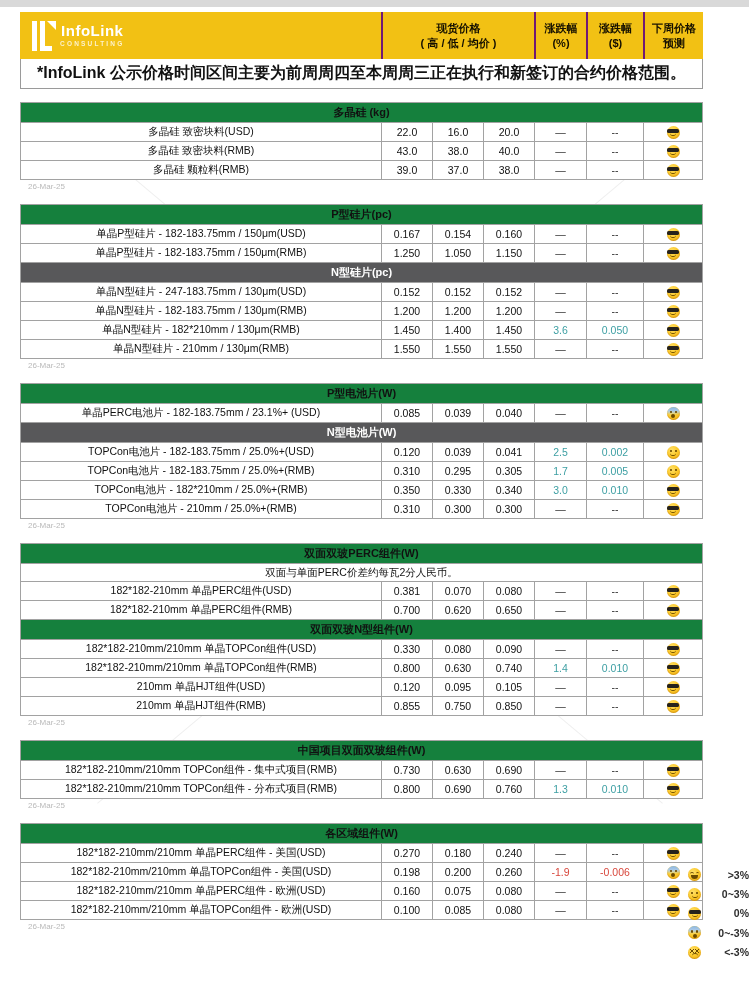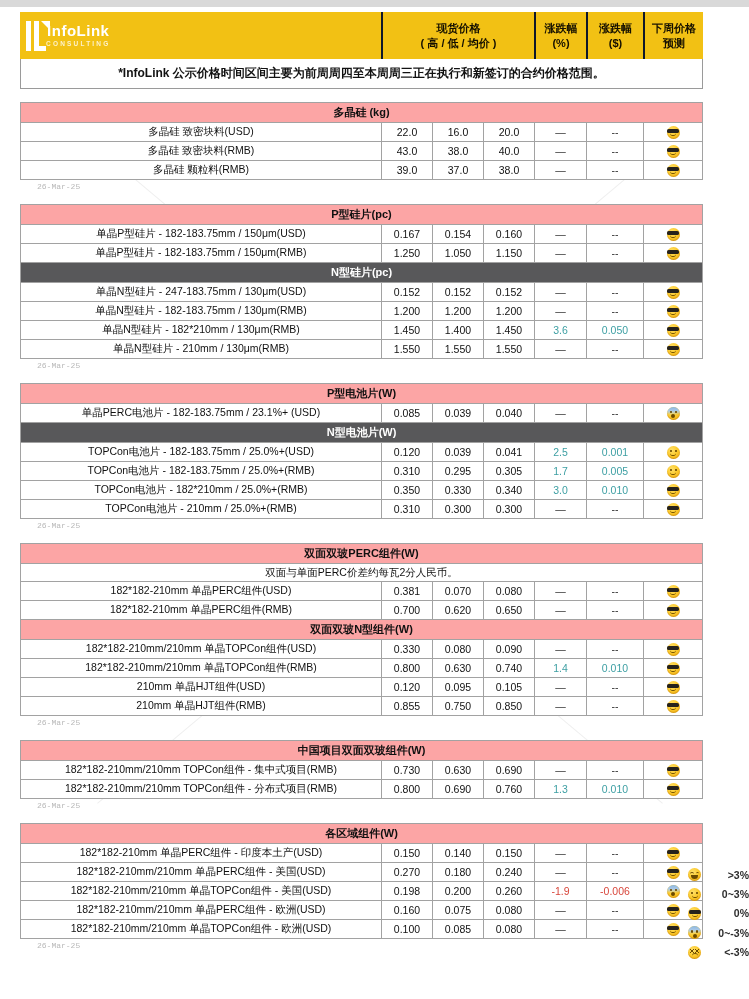--- a/index.html
+++ b/index.html
@@ -11,49 +11,49 @@
   
   .wm{position:absolute;color:#f0f0f0;font-weight:bold;pointer-events:none;z-index:0;}
   .wm-il{font-size:64px;letter-spacing:-4px;}
   .wm-line{width:320px;height:1px;background:#efefef;}
 
   
   .hdr{position:relative;z-index:2;display:grid;grid-template-columns:361px 153px 52px 57px 60px;
        background:#F2C114;height:47px;}
   .hcell{display:flex;flex-direction:column;justify-content:center;align-items:center;
          text-align:center;font-weight:bold;font-size:11px;line-height:1.3;color:#151000;}
-  .hcell + .hcell{border-left:2px solid #0f172a;text-align:right;}
-  .logo-cell{flex-direction:row;justify-content:flex-start;align-items:center;padding-left:6px;}
+  .hcell + .hcell{border-left:2px solid #701a75;text-align:right;}
+  .logo-cell{flex-direction:row;justify-content:flex-start;align-items:center;padding-left:12px;gap:8px;}
   .logo-mark{position:relative;display:flex;gap:3px;height:30px;}
   .lm-i{width:5px;height:30px;background:#fff;}
   .lm-l{width:12px;height:30px;border-left:5px solid #fff;border-bottom:5px solid #fff;box-sizing:border-box;}
   .lm-flag{position:absolute;right:-4px;top:0;width:0;height:0;border-top:9px solid #fff;border-left:9px solid transparent;}
   .logo-text{display:flex;flex-direction:column;line-height:1;}
   .brand{color:#fff;font-weight:bold;font-size:15px;letter-spacing:.5px;}
   .brand-sub{color:rgba(255,255,255,.78);font-size:6.5px;letter-spacing:2.2px;margin-top:3px;}
 
   .note{position:relative;z-index:2;border:1px solid #9a9a9a;border-top:none;background:#fff;
         height:29px;display:flex;align-items:center;justify-content:center;
-        font-weight:bold;font-size:12px;}
+        font-weight:bold;font-size:16px;}
 
   
   #blocks{position:relative;z-index:2;}
   .block-wrap{position:relative;margin-top:13px;}
   table.ptable{width:683px;border-collapse:collapse;table-layout:fixed;background:#fff;border:1px solid #7c7c7c;}
   table.ptable td{border:1px solid #a2a2a2;height:18px;font-size:10.5px;padding:0;vertical-align:middle;}
   td.name{text-align:center;padding-left:6px;white-space:nowrap;overflow:hidden;}
   td.num{text-align:center;}
-  tr.sec-title td{background:#fca5a5;font-weight:bold;text-align:center;font-size:11px;height:19px;}
+  tr.sec-title td{background:#15803d;font-weight:bold;text-align:center;font-size:11px;height:19px;}
   tr.sec-title.dark td{background:#58585A;color:#fff;}
   tr.sec-note td{text-align:center;font-size:10.5px;height:17px;}
   td.pos{color:#3D9FA3;}
   td.neg{color:#D8473C;}
   td.dash{color:#333;}
   td.emoji-cell{text-align:center;}
-  .date-stamp{font-family:Liberation Mono, monospace;font-size:8px;color:#b9b9b9;margin:2px 0 0 17px;}
+  .date-stamp{font-family:Liberation Sans, sans-serif;font-size:8px;color:#b9b9b9;margin:2px 0 0 8px;}
 
   
   .legend{position:absolute;left:668px;top:42px;width:61px;}
   .legend-row{display:flex;align-items:center;justify-content:space-between;height:19.4px;}
   .legend-label{font-size:10.5px;font-weight:bold;color:#2d2d2d;text-align:right;}
 
   
   .emo{position:relative;display:inline-block;width:13px;height:13px;border-radius:50%;
        background:radial-gradient(circle at 38% 32%,#ffe06a 0%,#fccb2e 45%,#f0a70c 100%);
        box-shadow:inset 0 -1px 1px rgba(175,110,0,.45);vertical-align:middle;}
@@ -271,21 +271,21 @@
               </tr>
               <tr class="sec-title dark">
                 <td colspan="7">N型电池片(W)</td>
               </tr>
               <tr>
                 <td class="name">TOPCon电池片 - 182-183.75mm / 25.0%+(USD)</td>
                 <td class="num">0.120</td>
                 <td class="num">0.039</td>
                 <td class="num">0.041</td>
                 <td class="num pos">2.5</td>
-                <td class="num pos">0.001</td>
+                <td class="num pos">0.002</td>
                 <td class="emoji-cell"><span class="emo"><i class="eye l"></i><i class="eye r"></i><i class="smile"></i></span></td>
               </tr>
               <tr>
                 <td class="name">TOPCon电池片 - 182-183.75mm / 25.0%+(RMB)</td>
                 <td class="num">0.310</td>
                 <td class="num">0.295</td>
                 <td class="num">0.305</td>
                 <td class="num pos">1.7</td>
                 <td class="num pos">0.005</td>
                 <td class="emoji-cell"><span class="emo"><i class="eye l"></i><i class="eye r"></i><i class="smile"></i></span></td>
@@ -435,29 +435,20 @@
               <col style="width: 51px;">
               <col style="width: 51px;">
               <col style="width: 51px;">
               <col style="width: 52px;">
               <col style="width: 57px;">
               <col style="width: 59px;">
             </colgroup>
             <tbody>
               <tr class="sec-title">
                 <td colspan="7">各区域组件(W)</td>
-              </tr>
-              <tr>
-                <td class="name">182*182-210mm 单晶PERC组件 - 印度本土产(USD)</td>
-                <td class="num">0.150</td>
-                <td class="num">0.140</td>
-                <td class="num">0.150</td>
-                <td class="num dash">—</td>
-                <td class="num dash">--</td>
-                <td class="emoji-cell"><span class="emo"><i class="glasses"></i><i class="smile"></i></span></td>
               </tr>
               <tr>
                 <td class="name">182*182-210mm/210mm 单晶PERC组件 - 美国(USD)</td>
                 <td class="num">0.270</td>
                 <td class="num">0.180</td>
                 <td class="num">0.240</td>
                 <td class="num dash">—</td>
                 <td class="num dash">--</td>
                 <td class="emoji-cell"><span class="emo"><i class="glasses"></i><i class="smile"></i></span></td>
               </tr>

